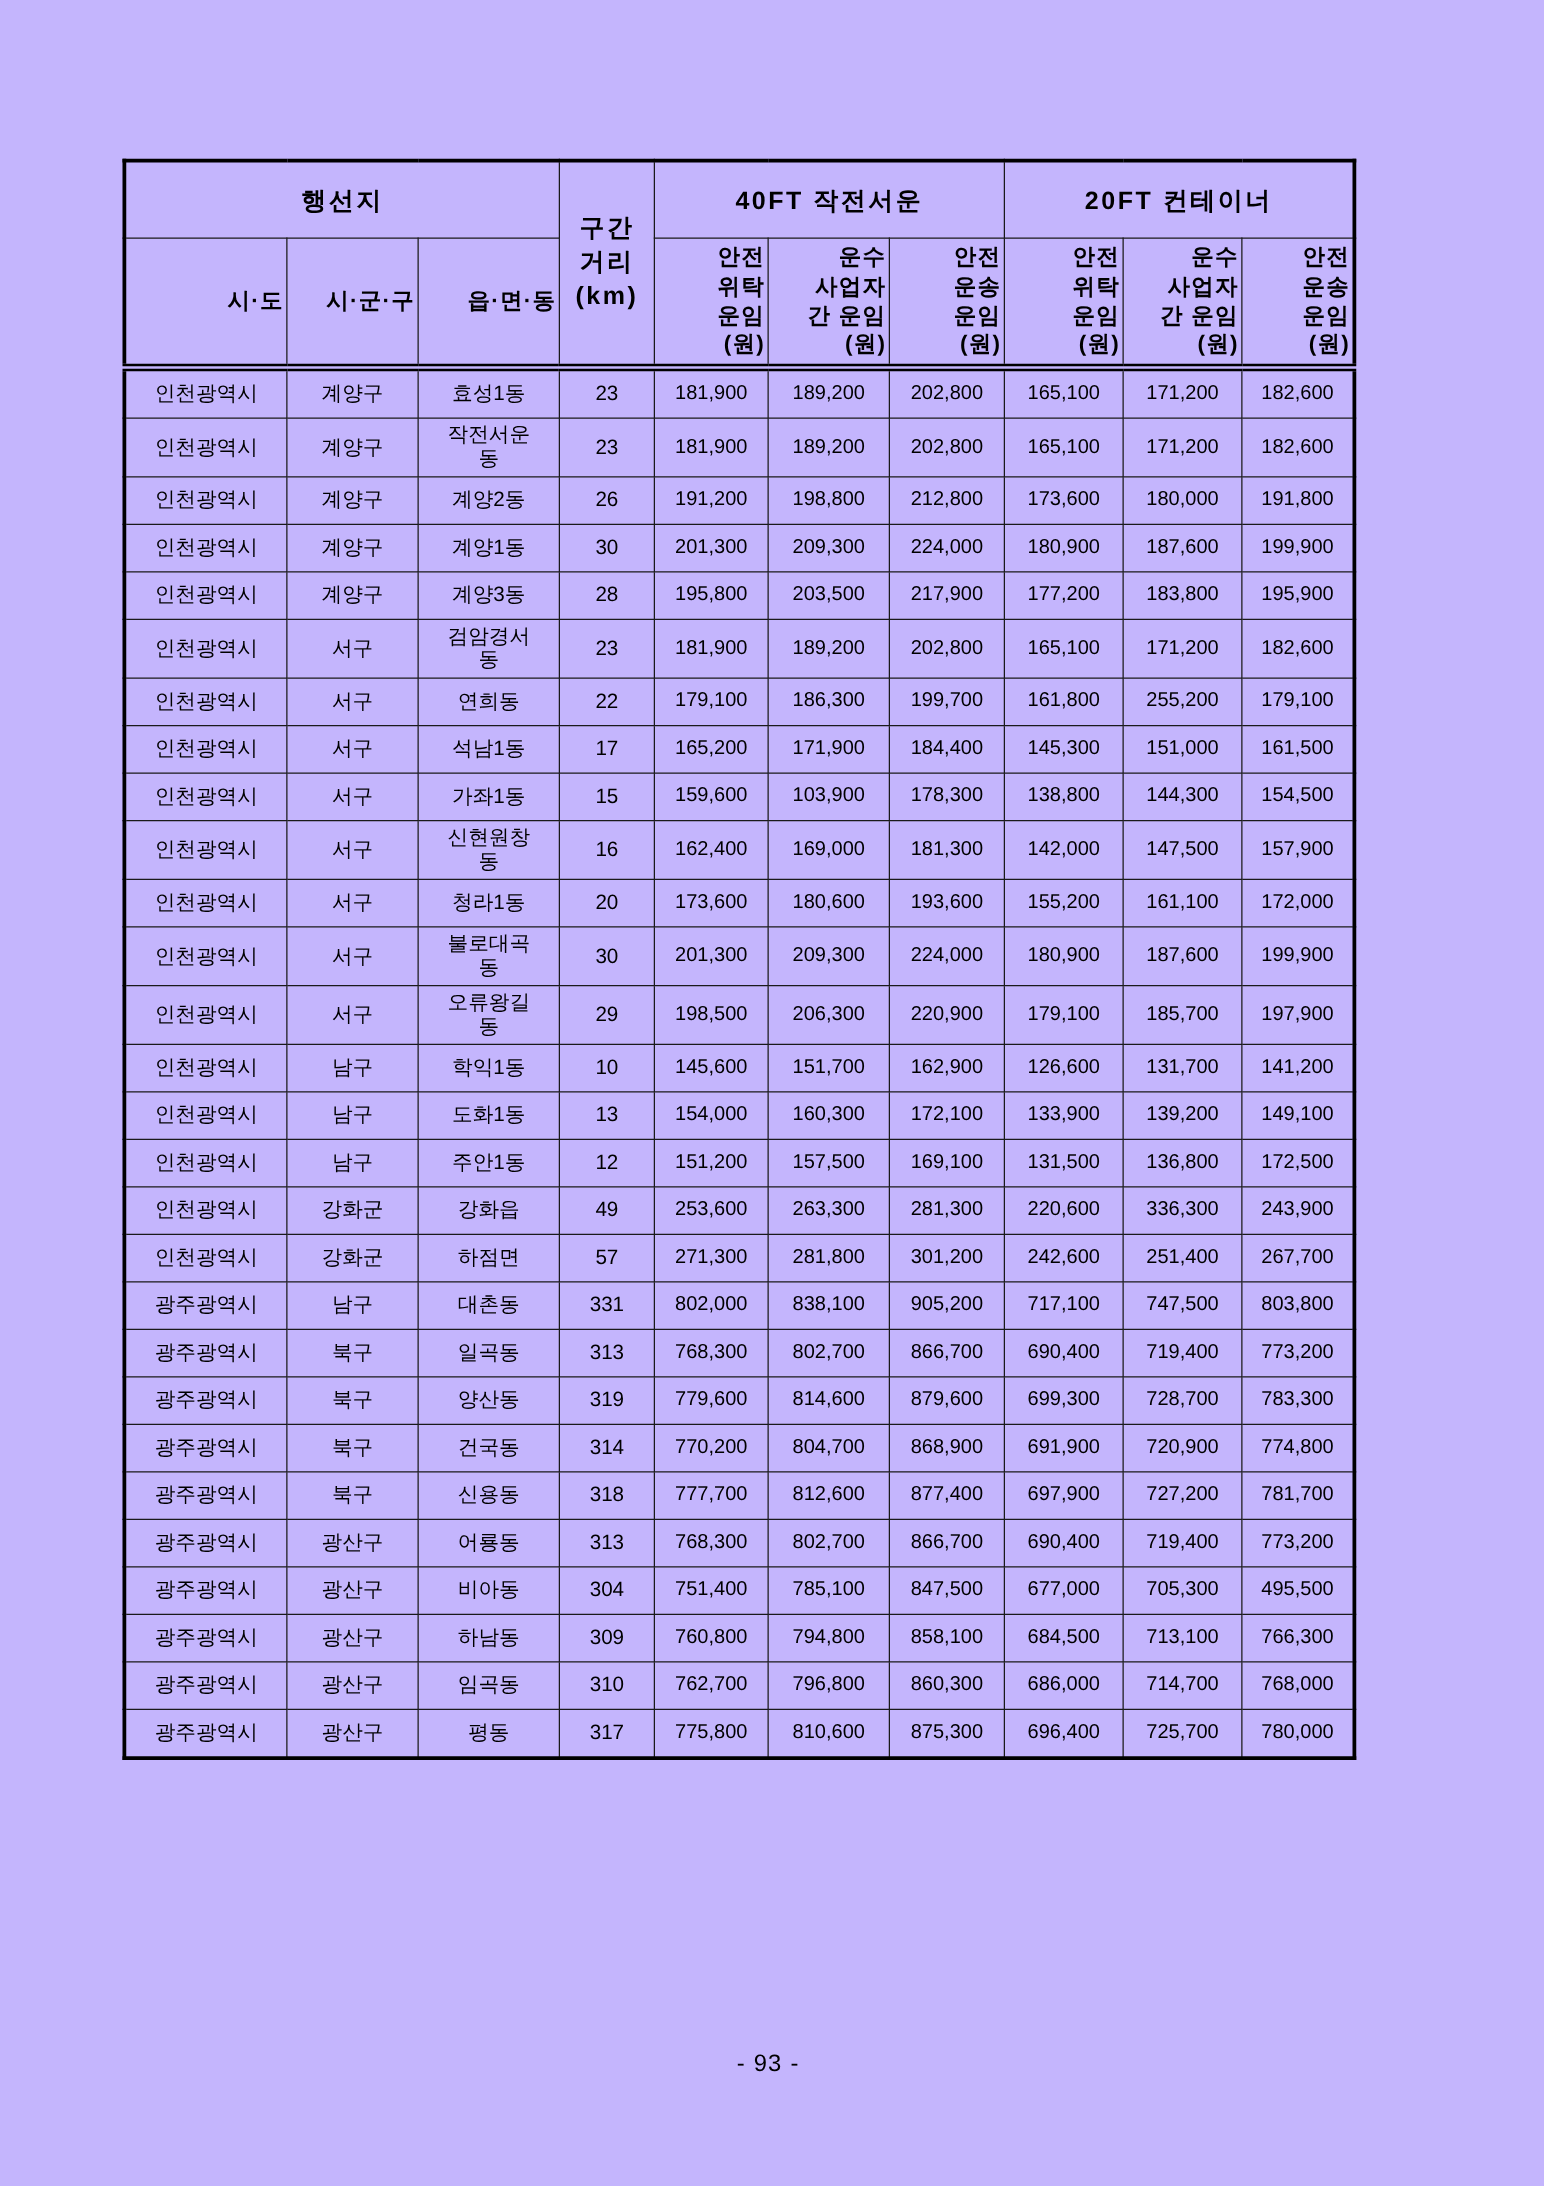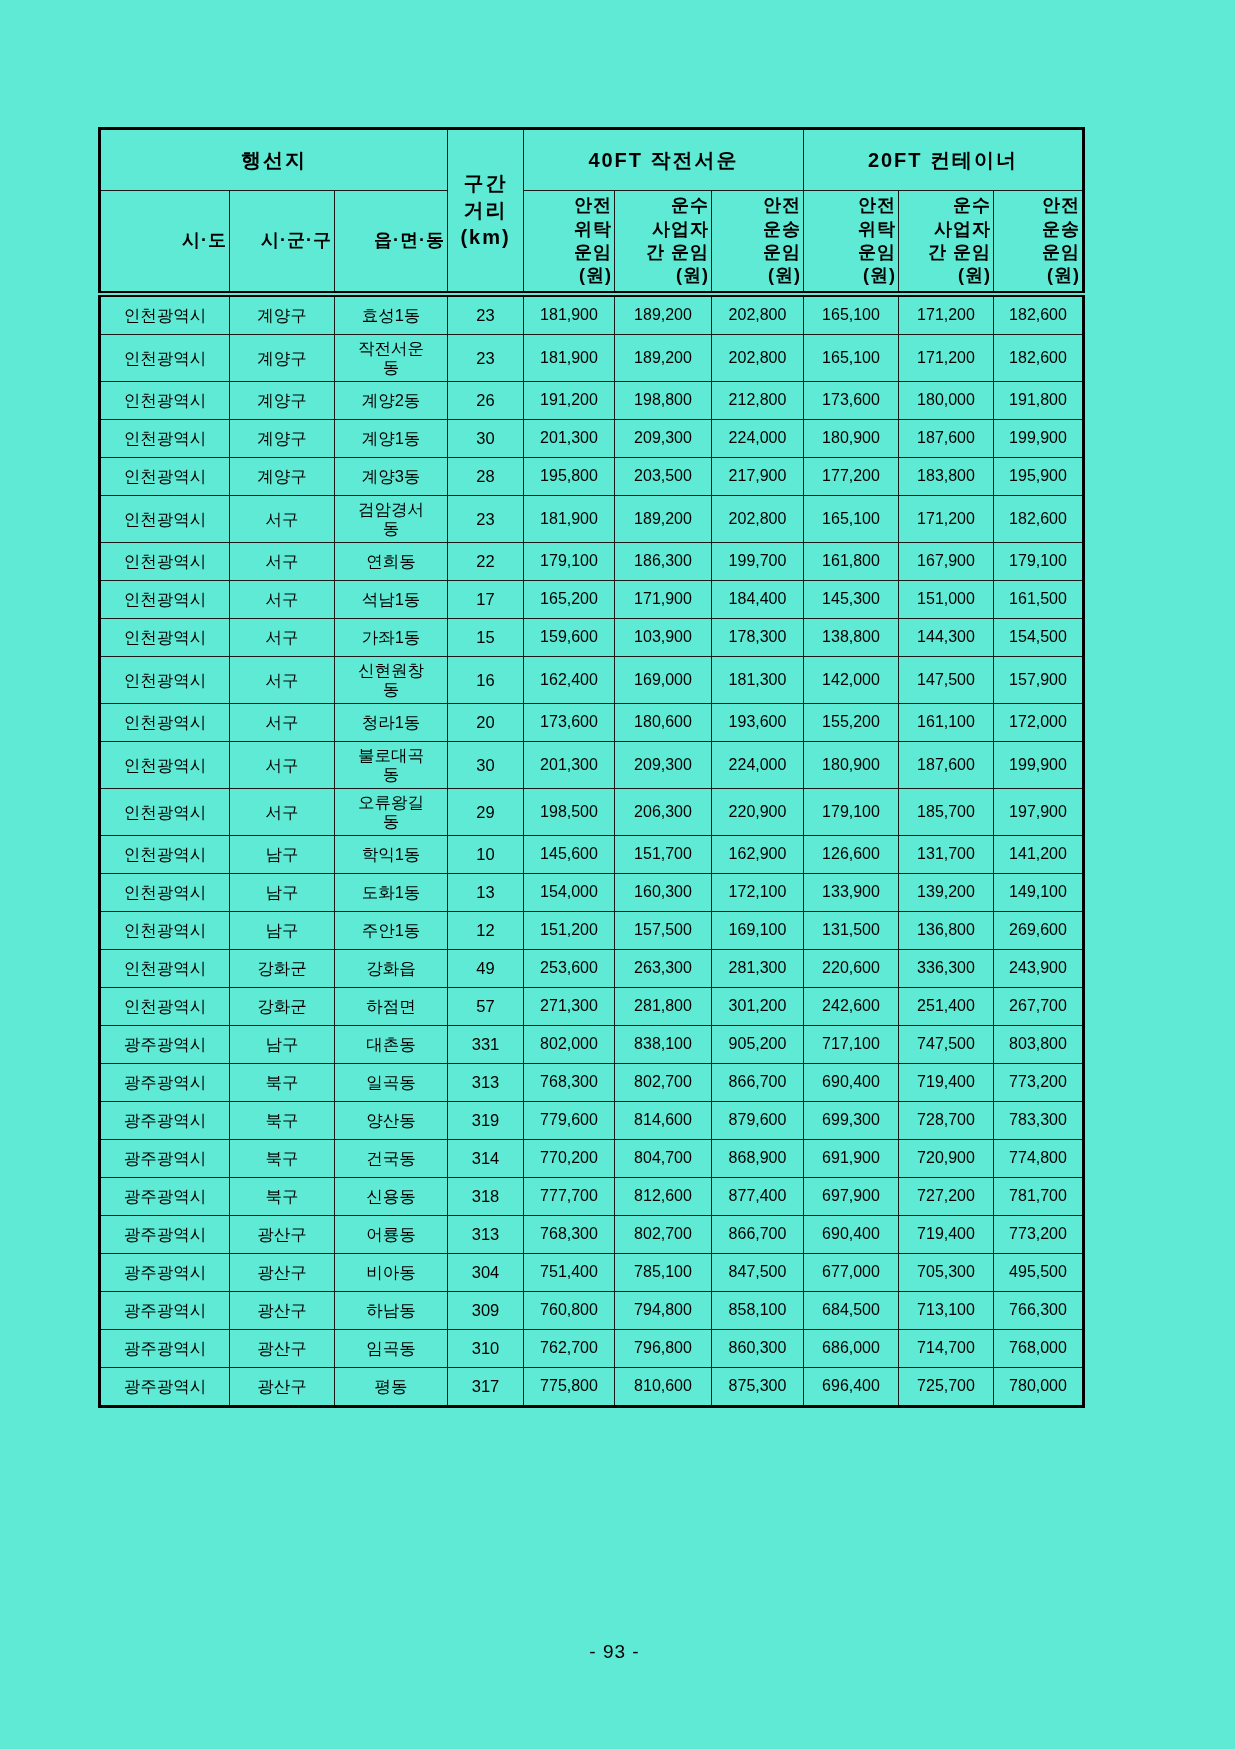--- a/index.html
+++ b/index.html
@@ -4,21 +4,21 @@
 <style>
   html, body {
     margin: 0;
     padding: 0;
     background: #ffffff;
   }
   .page {
     position: relative;
     width: 1235px;
     height: 1749px;
-    background: #5eead4;
+    background: #c4b5fd;
     font-family: "Liberation Sans", "DejaVu Sans", sans-serif;
     color: #000;
     overflow: hidden;
   }
   table.fare-table {
     position: absolute;
     left: 98px;
     top: 127px;
     width: 984px;
     border-collapse: collapse;
@@ -218,21 +218,21 @@
         </tr>
         <tr>
           <td>인천광역시</td>
           <td>서구</td>
           <td class="dong">연희동</td>
           <td>22</td>
           <td class="num">179,100</td>
           <td class="num">186,300</td>
           <td class="num">199,700</td>
           <td class="num">161,800</td>
-          <td class="num">167,900</td>
+          <td class="num">255,200</td>
           <td class="num">179,100</td>
         </tr>
         <tr>
           <td>인천광역시</td>
           <td>서구</td>
           <td class="dong">석남1동</td>
           <td>17</td>
           <td class="num">165,200</td>
           <td class="num">171,900</td>
           <td class="num">184,400</td>
@@ -330,21 +330,21 @@
         <tr>
           <td>인천광역시</td>
           <td>남구</td>
           <td class="dong">주안1동</td>
           <td>12</td>
           <td class="num">151,200</td>
           <td class="num">157,500</td>
           <td class="num">169,100</td>
           <td class="num">131,500</td>
           <td class="num">136,800</td>
-          <td class="num">269,600</td>
+          <td class="num">172,500</td>
         </tr>
         <tr>
           <td>인천광역시</td>
           <td>강화군</td>
           <td class="dong">강화읍</td>
           <td>49</td>
           <td class="num">253,600</td>
           <td class="num">263,300</td>
           <td class="num">281,300</td>
           <td class="num">220,600</td>

